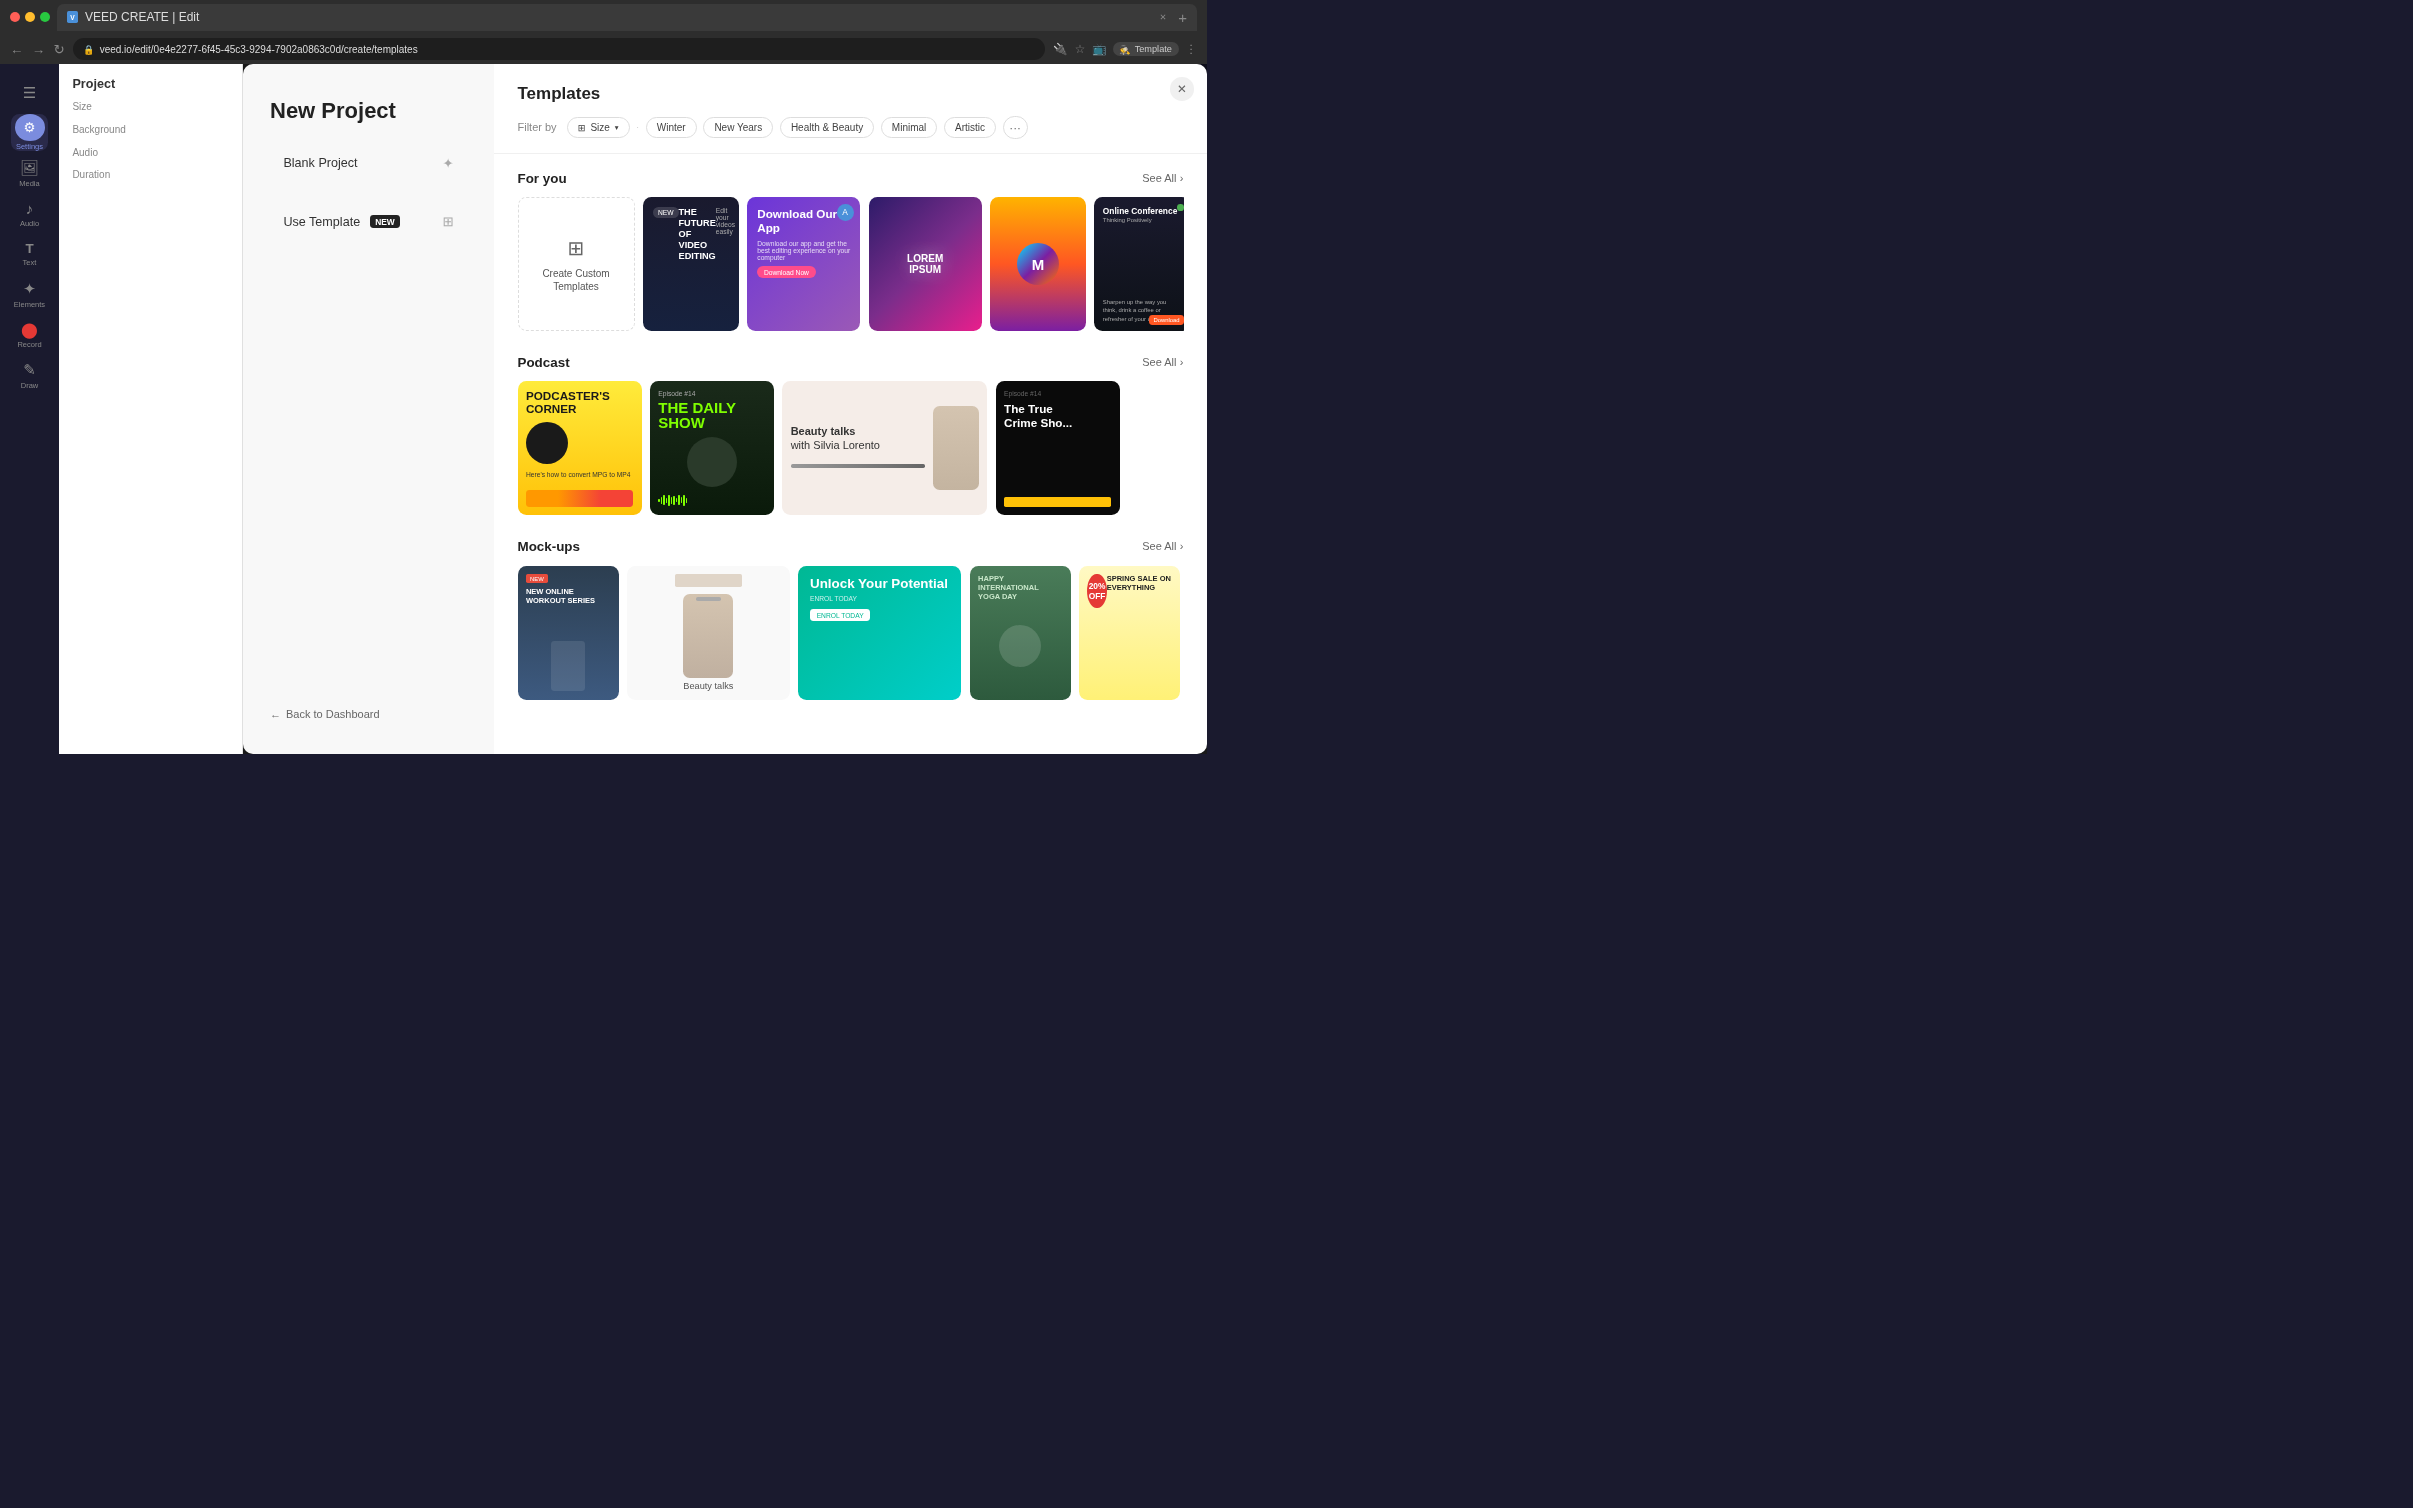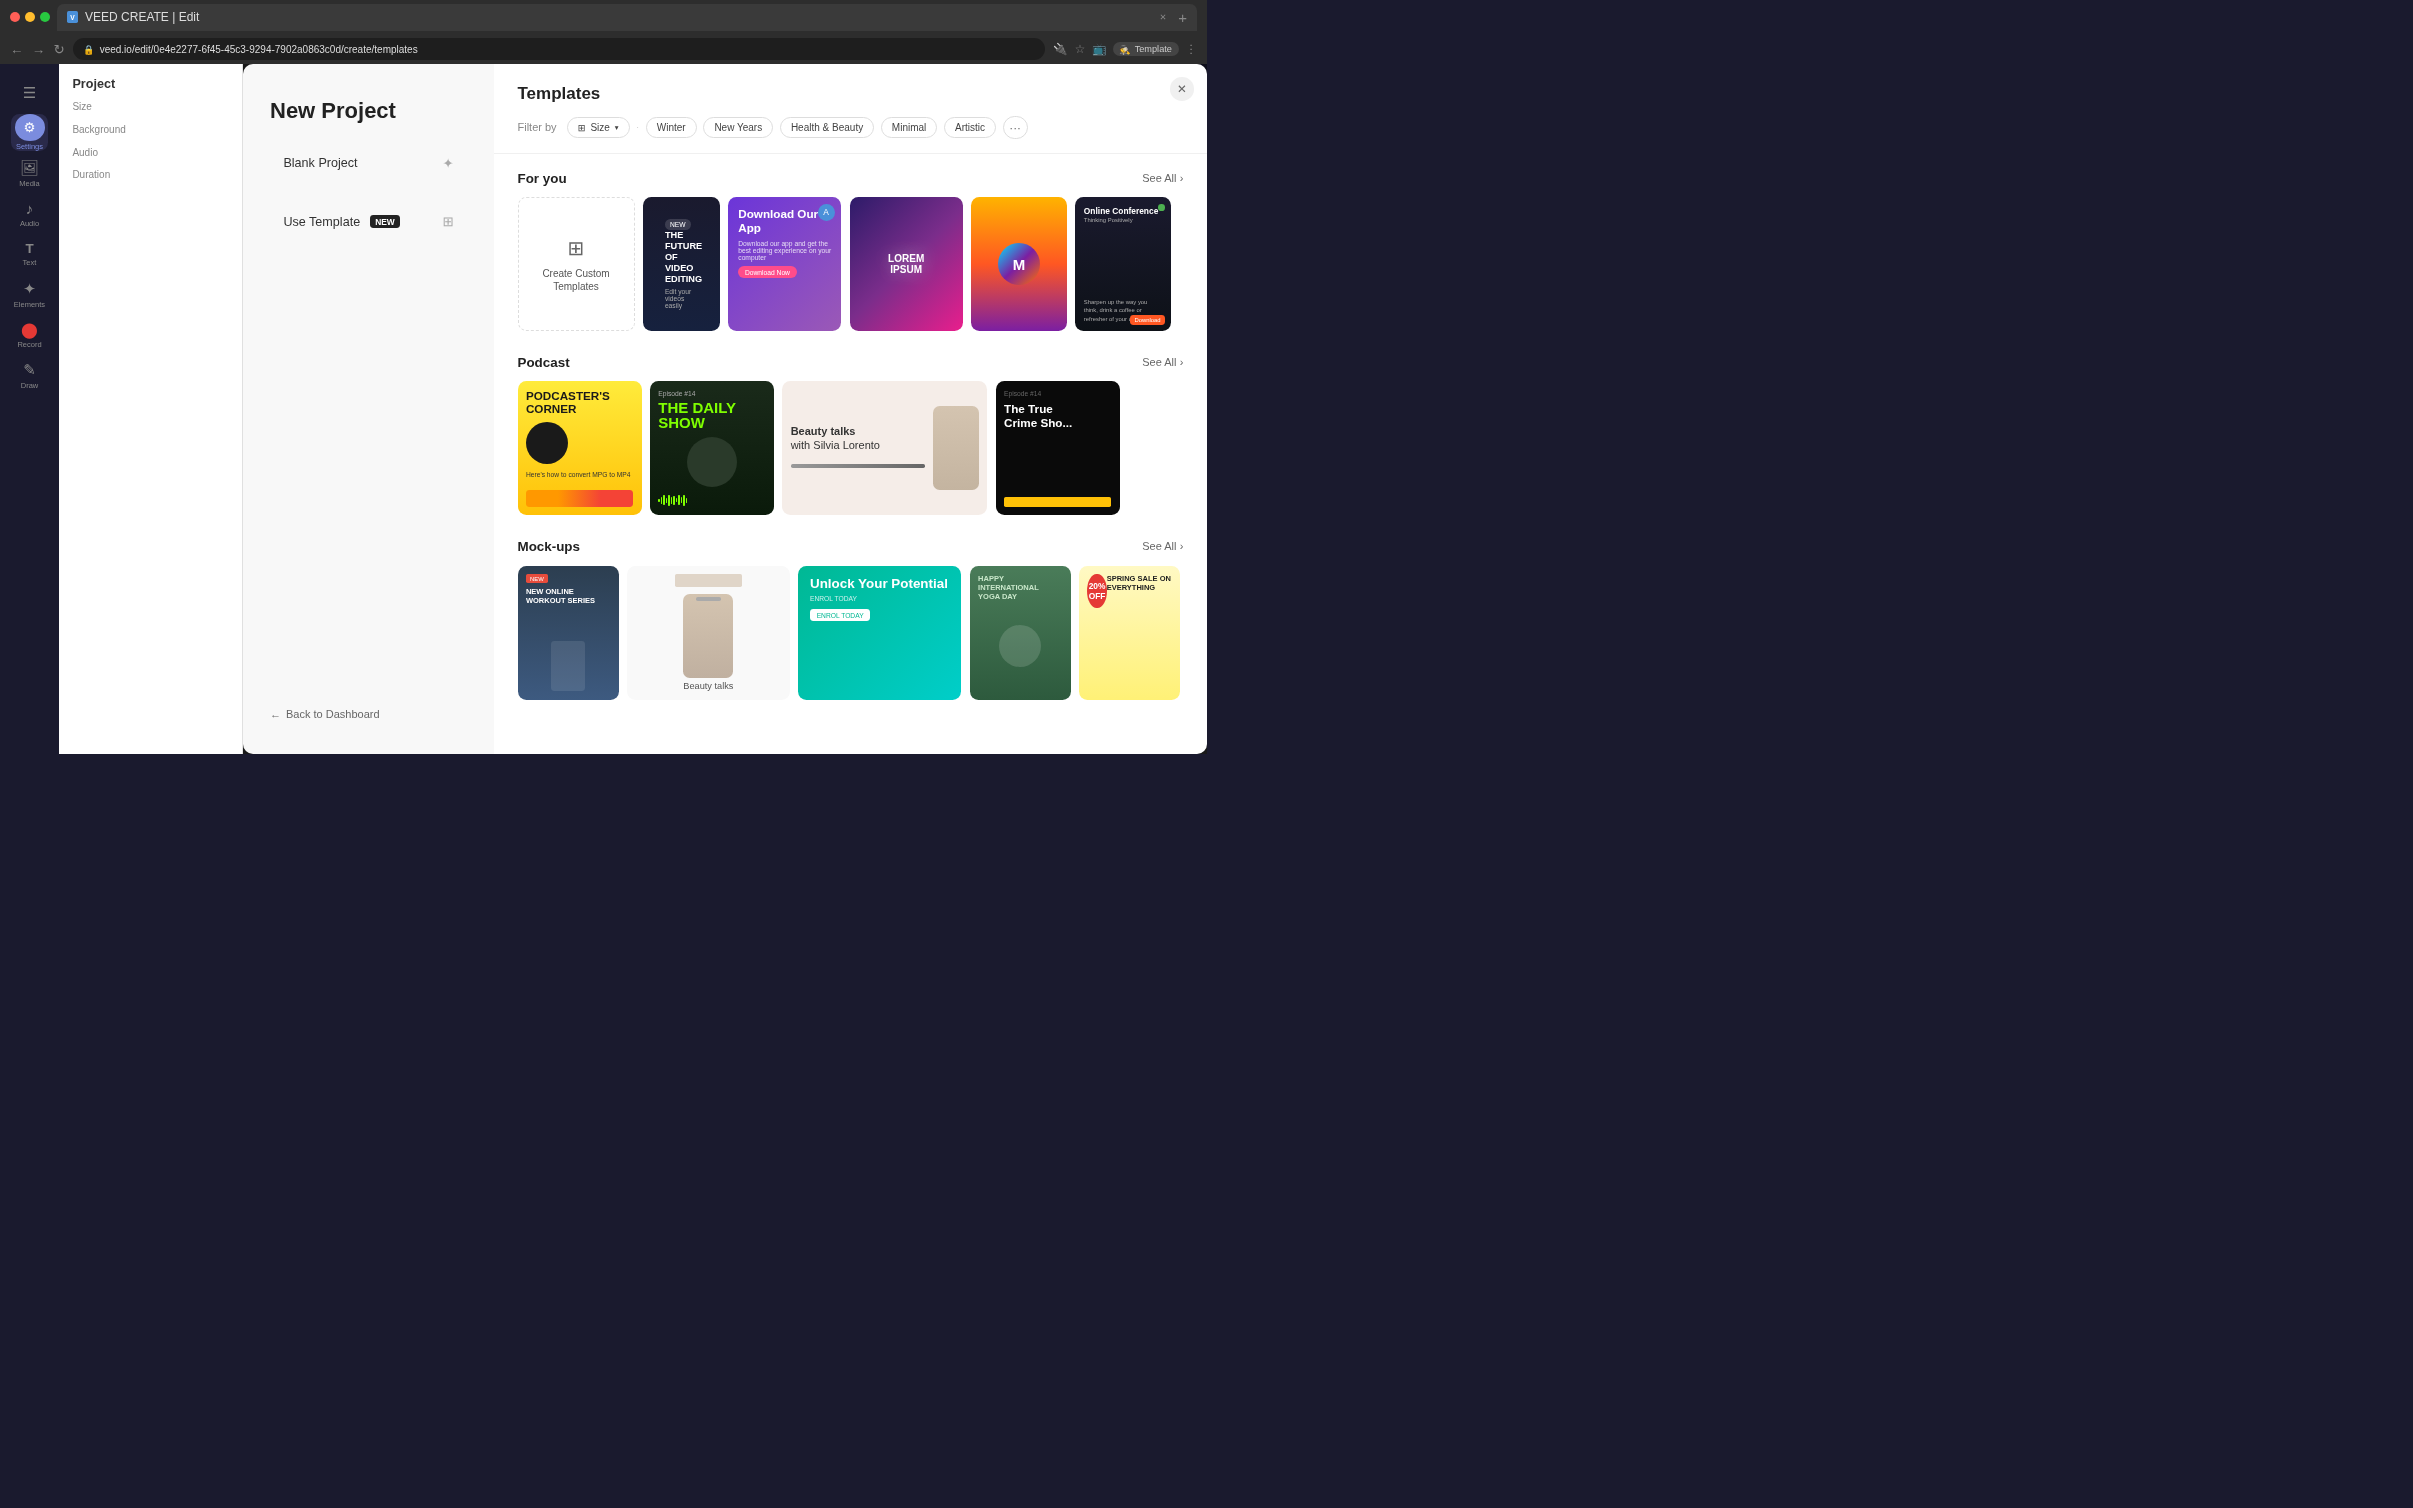--- a/index.html
+++ b/index.html
@@ -301,27 +301,27 @@
       cursor: pointer;
       gap: 6.7px;
       flex-shrink: 0;
       background: white;
     }
     .create-custom-icon { color: #666; font-size: 20px; }
     .create-custom-text { font-size: 10px; color: #555; text-align: center; line-height: 1.3; padding: 0 6.7px; }
 
     
     .tc-future {
-      width: 77px;
+      width: 96px;
       height: 134px;
       background: linear-gradient(180deg, #1a1a2e 0%, #16213e 100%);
       display: flex;
-      flex-direction: column;
+      flex-direction: row;
       align-items: flex-start;
-      padding: 22px;
+      padding: 10px;
     }
     .tc-future-badge {
       background: rgba(255,255,255,0.15);
       color: white;
       font-size: 6.7px;
       padding: 1.7px 5px;
       border-radius: 8.4px;
       margin-bottom: auto;
     }
     .tc-future-title {

